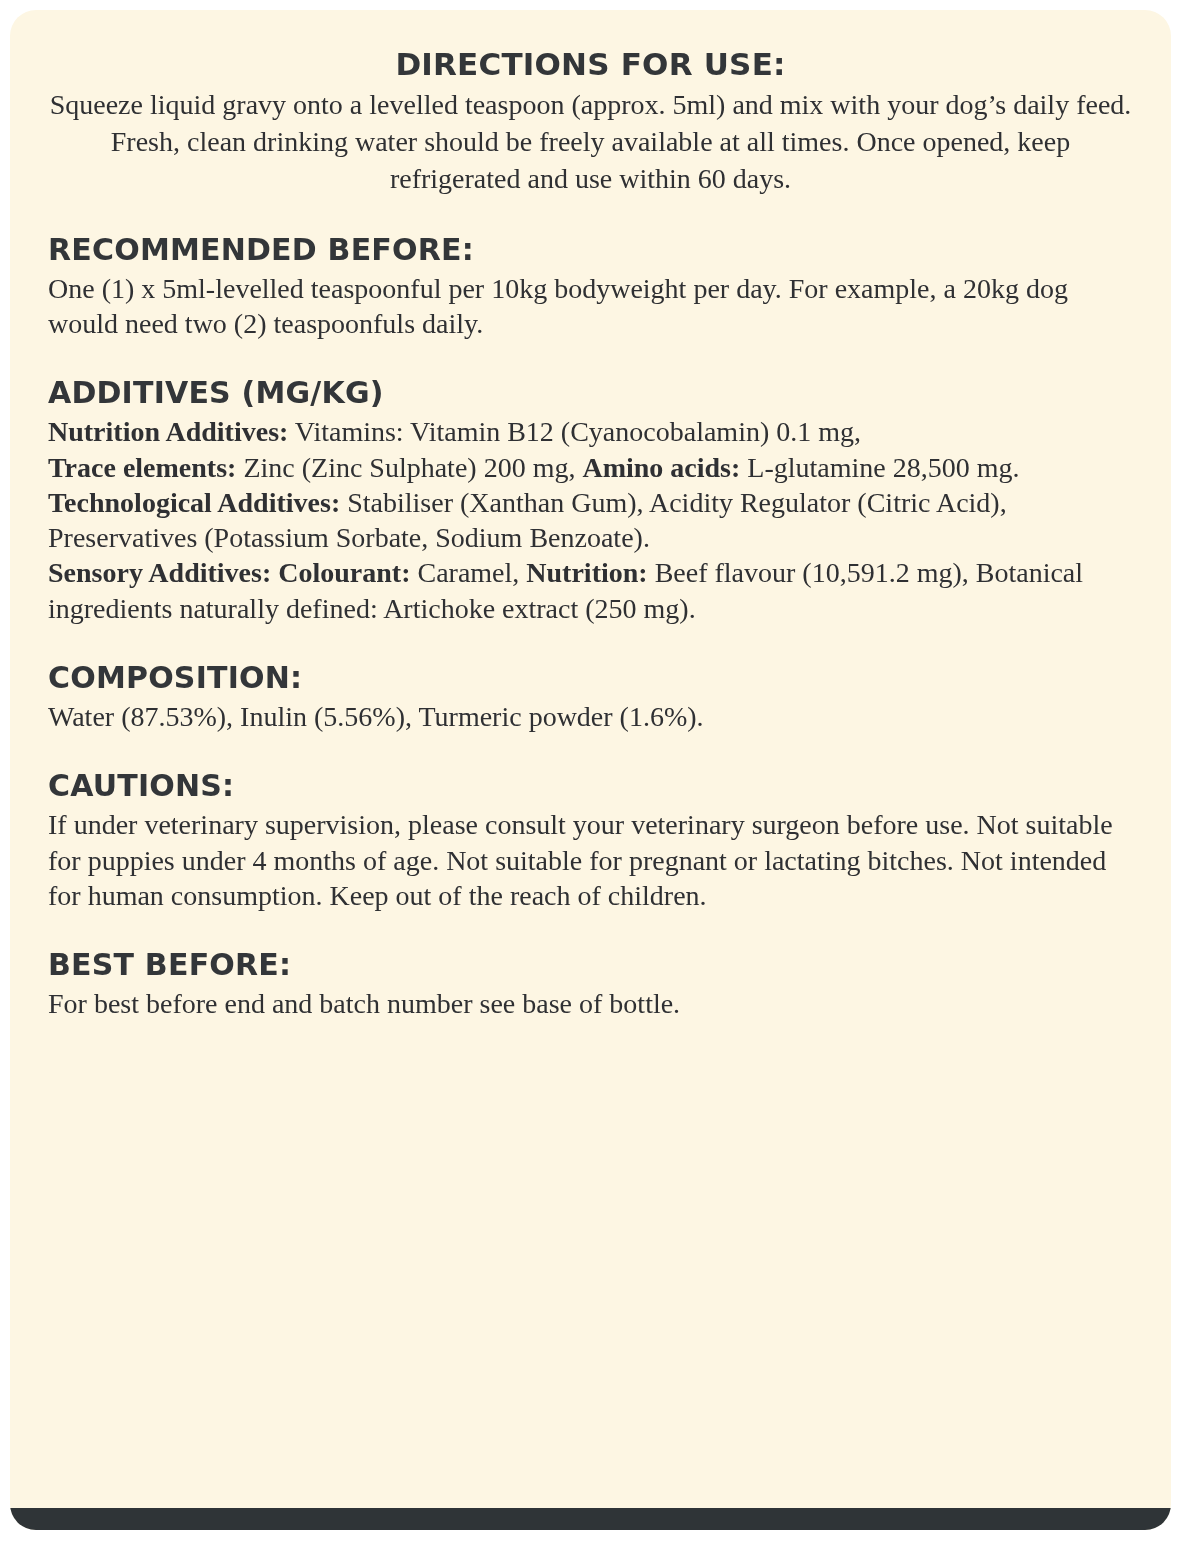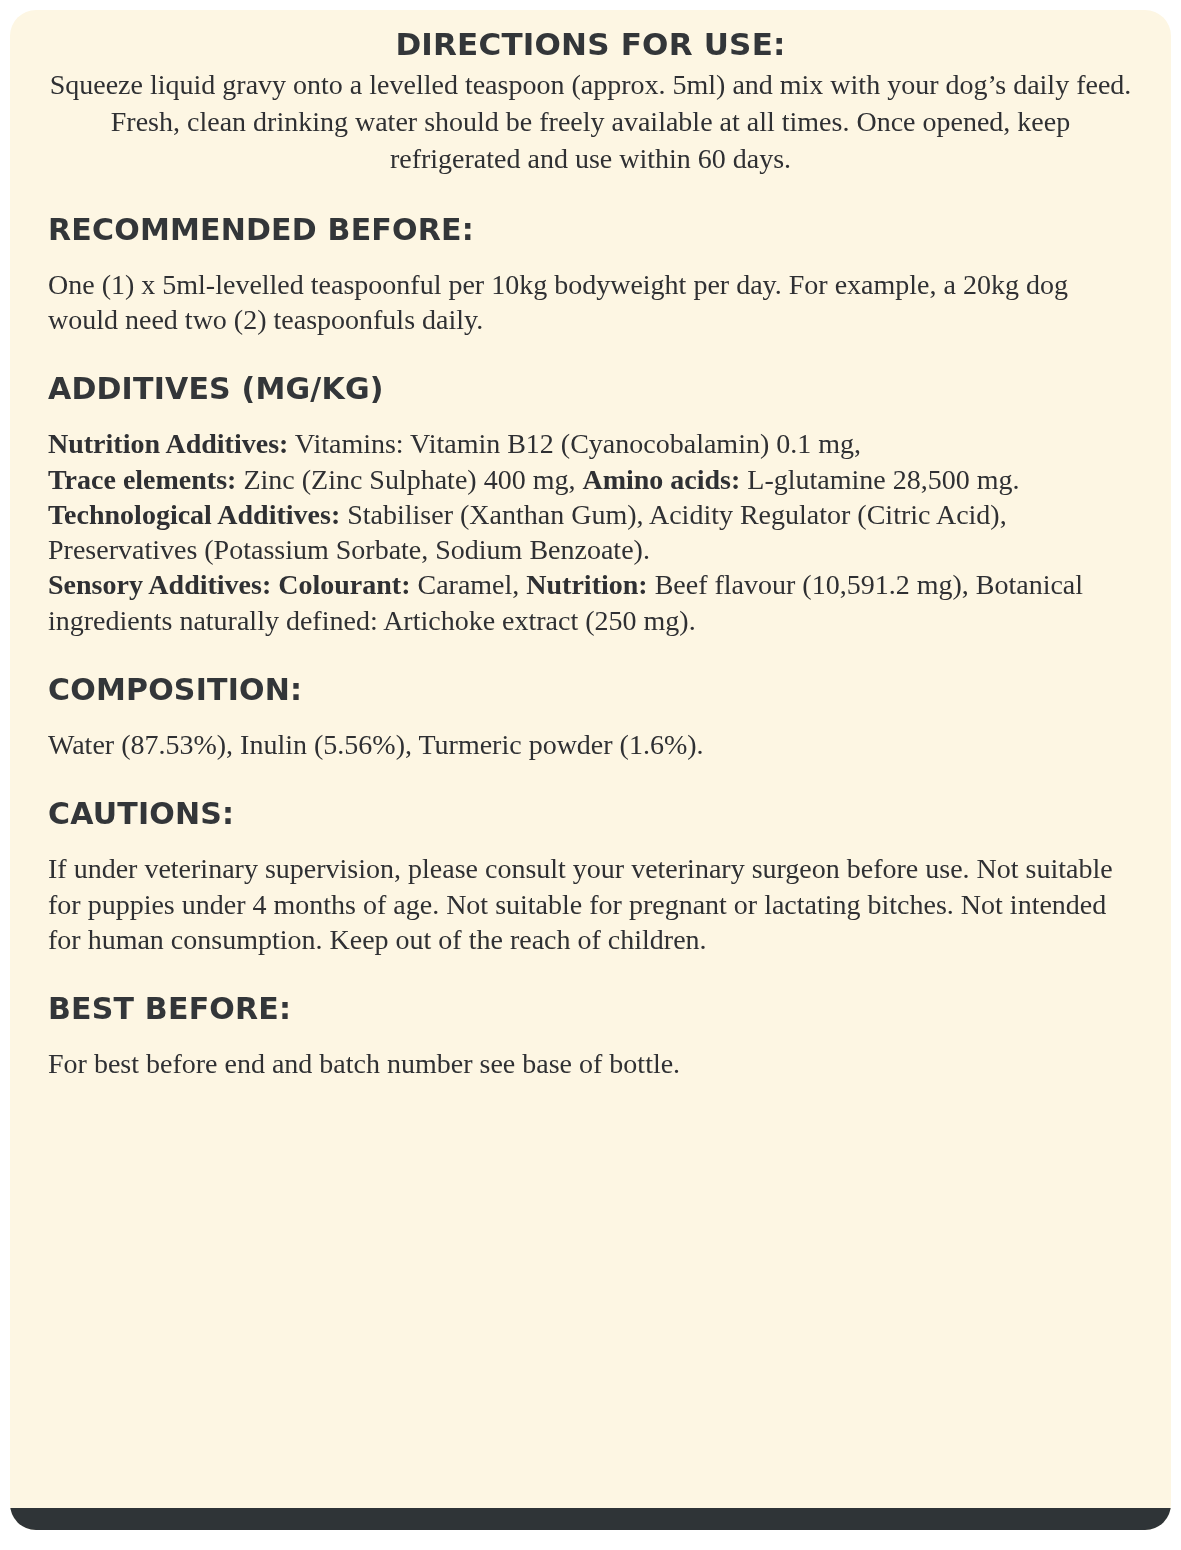--- a/index.html
+++ b/index.html
@@ -30,21 +30,21 @@
     bottom: 0;
     width: 100%;
     height: 22px;
     background: #2f3437;
   }
   .content {
     position: absolute;
     left: 0;
     top: 0;
     width: 100%;
-    padding: 16px 38px 0 38px;
+    padding: 36px 38px 0 38px;
     box-sizing: border-box;
     color: #2f3033;
   }
   .heading {
     font-family: "DejaVu Sans", sans-serif;
     font-weight: 700;
     font-size: 30px;
     letter-spacing: 0.2px;
     color: #333639;
     margin: 0;
@@ -63,21 +63,21 @@
     text-align: center;
     line-height: 1.32;
   }
   .block {
     margin-top: 26px;
   }
   .block.loose {
     margin-top: 34px;
   }
   .heading + p {
-    margin-top: 20px;
+    margin-top: 4px;
   }
   .gap {
     height: 26px;
   }
   b {
     font-weight: 700;
   }
   .intro-block {
     margin-top: 0;
   }
@@ -98,21 +98,21 @@
 
     <div class="block loose">
       <h2 class="heading">RECOMMENDED BEFORE:</h2>
       <p>One (1) x 5ml-levelled teaspoonful per 10kg bodyweight per day. For example, a 20kg dog would need two (2) teaspoonfuls daily.</p>
     </div>
 
 
     <div class="block loose">
       <h2 class="heading">ADDITIVES (MG/KG)</h2>
       <p><b>Nutrition Additives:</b><span> Vitamins: Vitamin B12 (Cyanocobalamin) 0.1 mg,</span></p>
-      <p><b>Trace elements:</b><span> Zinc (Zinc Sulphate) 400 mg, </span><b>Amino acids:</b><span> L-glutamine 28,500 mg.</span></p>
+      <p><b>Trace elements:</b><span> Zinc (Zinc Sulphate) 200 mg, </span><b>Amino acids:</b><span> L-glutamine 28,500 mg.</span></p>
       <p><b>Technological Additives:</b><span> Stabiliser (Xanthan Gum), Acidity Regulator (Citric Acid), Preservatives (Potassium Sorbate, Sodium Benzoate).</span></p>
       <p><b>Sensory Additives: Colourant:</b><span> Caramel, </span><b>Nutrition:</b><span> Beef flavour (10,591.2 mg), Botanical ingredients naturally defined: Artichoke extract (250 mg).</span></p>
     </div>
 
     <div class="block loose">
       <h2 class="heading">COMPOSITION:</h2>
       <p>Water (87.53%), Inulin (5.56%), Turmeric powder (1.6%).</p>
     </div>
 
     <div class="block loose">

